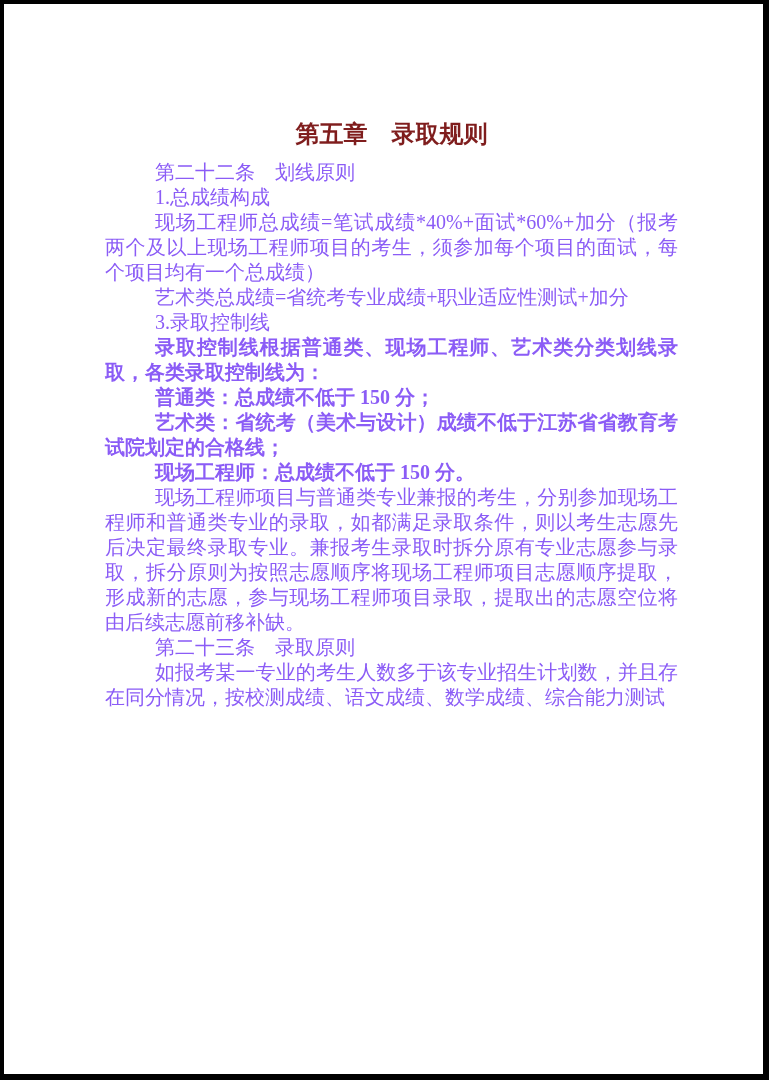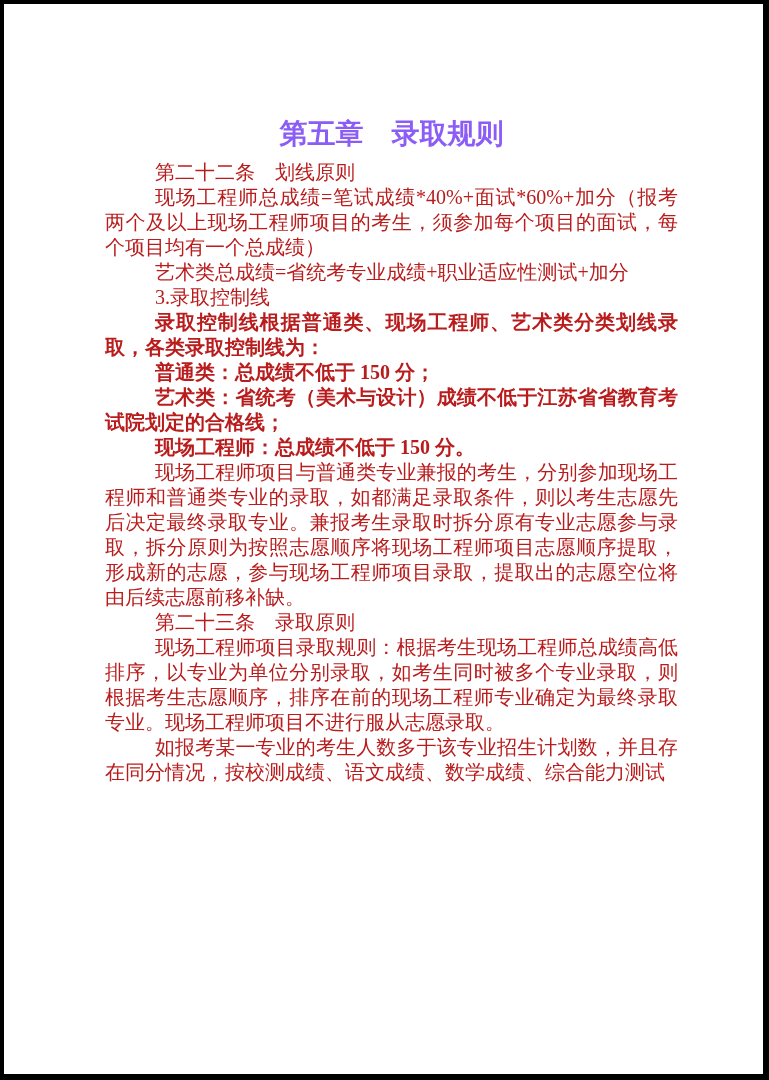--- a/index.html
+++ b/index.html
@@ -22,54 +22,54 @@
     height: 1070px;
     background: #ffffff;
     box-sizing: border-box;
     padding: 114px 85px 0 101px;
     overflow: hidden;
   }
   .title {
     margin: 0 0 10px 0;
     font-family: "Liberation Sans", "DejaVu Sans", sans-serif;
     font-weight: bold;
-    font-size: 28px;
+    font-size: 24px;
     line-height: 32px;
     text-align: center;
-    color: #8b5cf6;
+    color: #7f1d1d;
   }
   .doc-body {
     width: 573px;
   }
   .para {
     margin: 0;
     text-indent: 2.5em;
     text-align: justify;
     font-size: 20px;
     line-height: 25px;
-    color: #b91c1c;
+    color: #8b5cf6;
     font-family: "Liberation Serif", "DejaVu Serif", serif;
   }
   .para span { font-weight: normal; }
   .para span.b { font-weight: bold; }
 </style>
 </head>
 <body>
 
 <div class="frame">
   <div class="page">
     <h1 class="title">第五章　录取规则</h1>
     <div class="doc-body" id="doc-body">
         <p class="para"><span>第二十二条　划线原则</span></p>
+        <p class="para"><span>1.总成绩构成</span></p>
         <p class="para"><span>现场工程师总成绩=笔试成绩*40%+面试*60%+加分（报考两个及以上现场工程师项目的考生，须参加每个项目的面试，每个项目均有一个总成绩）</span></p>
         <p class="para"><span>艺术类总成绩=省统考专业成绩+职业适应性测试+加分</span></p>
         <p class="para"><span>3.录取控制线</span></p>
         <p class="para"><span class="b">录取控制线根据普通类、现场工程师、艺术类分类划线录取，各类录取控制线为：</span></p>
         <p class="para"><span class="b">普通类：总成绩不低于 150 分；</span></p>
         <p class="para"><span class="b">艺术类：省统考（美术与设计）成绩不低于江苏省省教育考试院划定的合格线；</span></p>
         <p class="para"><span class="b">现场工程师：总成绩不低于 150 分。</span></p>
         <p class="para"><span>现场工程师项目与普通类专业兼报的考生，分别参加现场工程师和普通类专业的录取，如都满足录取条件，则以考生志愿先后决定最终录取专业。兼报考生录取时拆分原有专业志愿参与录取，拆分原则为按照志愿顺序将现场工程师项目志愿顺序提取，形成新的志愿，参与现场工程师项目录取，提取出的志愿空位将由后续志愿前移补缺。</span></p>
         <p class="para"><span>第二十三条　录取原则</span></p>
-        <p class="para"><span>现场工程师项目录取规则：根据考生现场工程师总成绩高低排序，以专业为单位分别录取，如考生同时被多个专业录取，则根据考生志愿顺序，排序在前的现场工程师专业确定为最终录取专业。现场工程师项目不进行服从志愿录取。</span></p>
         <p class="para"><span>如报考某一专业的考生人数多于该专业招生计划数，并且存在同分情况，按校测成绩、语文成绩、数学成绩、综合能力测试</span></p>
       </div>
   </div>
 </div>
 
 </body></html>

